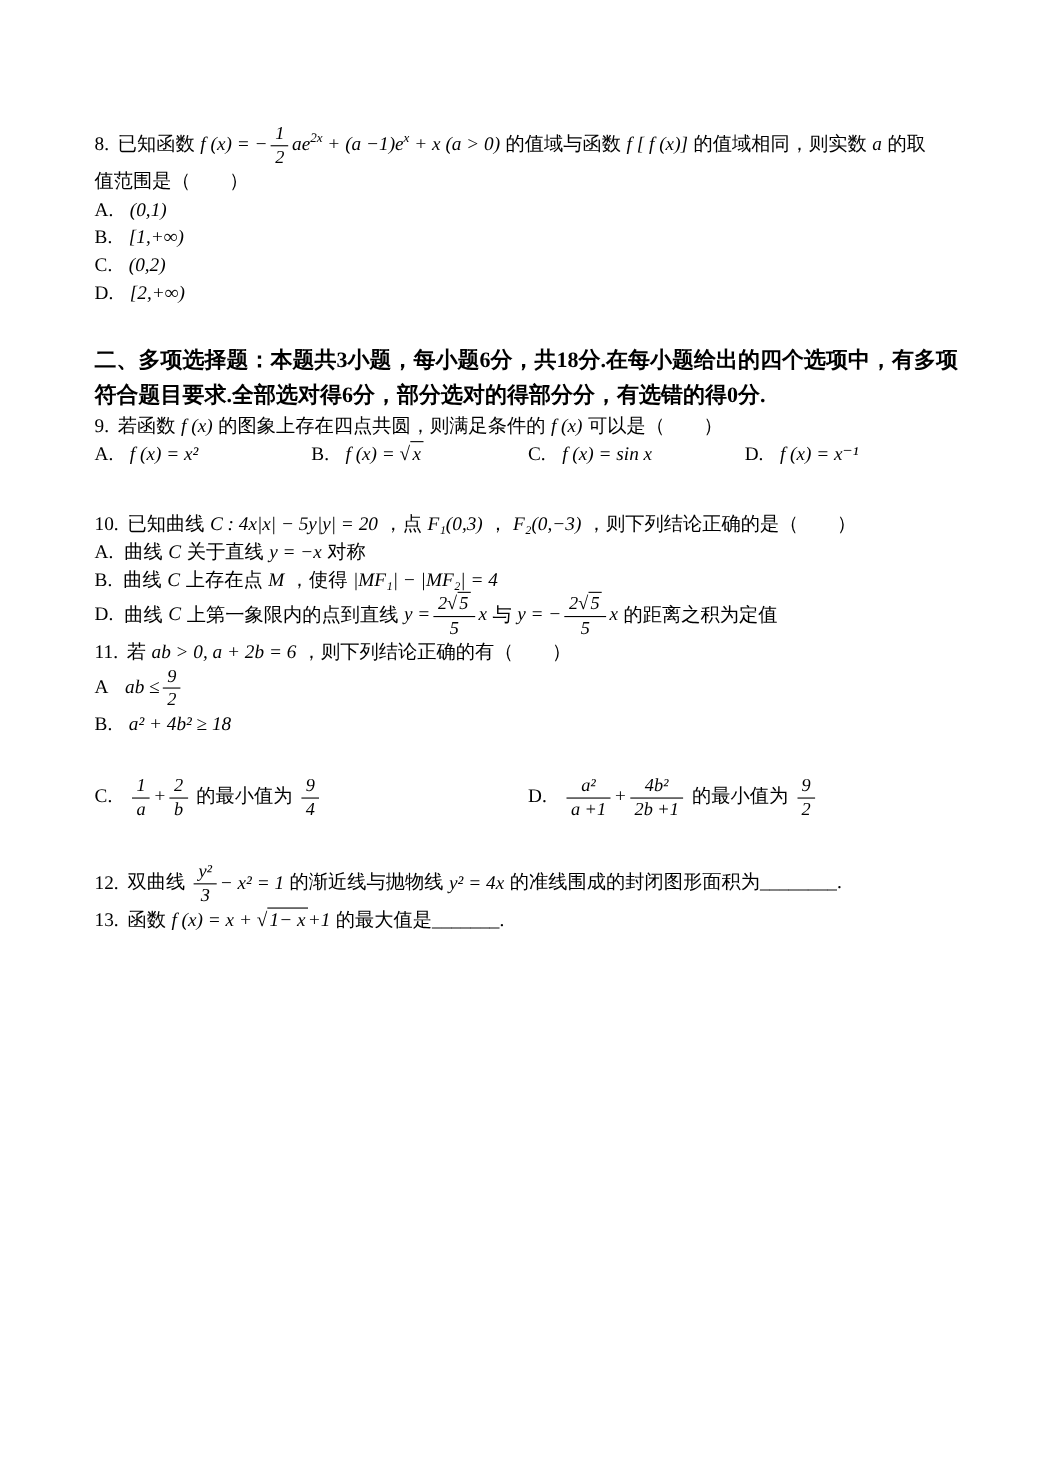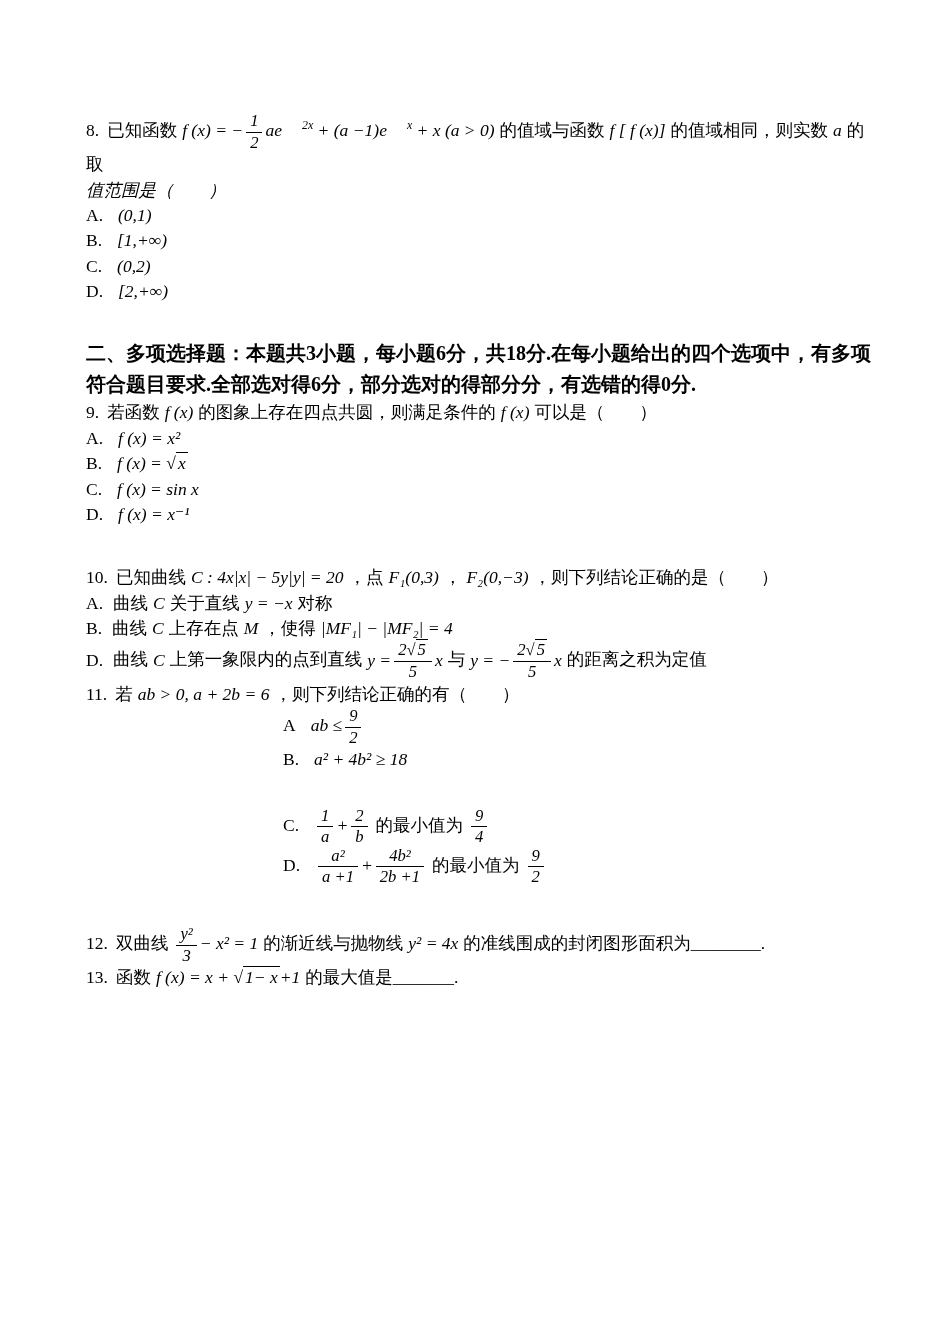--- a/index.html
+++ b/index.html
@@ -11,40 +11,40 @@
     overflow: hidden;
   }
   .sheet { padding: 112px 76px 20px 86px; font-size: 17.5px; line-height: 1.45; }
   p.line { margin: 0; }
   .qno { margin-right: 8px; }
   .mf {
     font-style: italic;
     font-family: "Liberation Serif", "DejaVu Serif", serif;
     margin: 0 5px; white-space: nowrap;
   }
-  .mf sup { font-size: 0.68em; font-style: italic; margin-left: 20px; }
+  .mf sup { font-size: 0.68em; font-style: italic; }
   .frac {
     display: inline-flex; flex-direction: column;
     vertical-align: middle; text-align: center;
     margin: 0 3px; line-height: 1.12; font-size: 0.95em;
   }
   .frac .num { border-bottom: 1px solid #000; padding: 0 4px 1px 4px; }
   .frac .den { padding: 1px 4px 0 4px; }
   .rad { border-top: 1px solid #000; padding: 0 2px; }
   .sec { font-weight: bold; font-size: 20px; line-height: 1.55; }
   .opts4 { display: flex; }
   .opts4 > .opt { width: 25%; }
-  .opts2 { display: flex; align-items: center; }
+  .opts2 { display: flex; }
   .opts2 > .opt2 { width: 50%; }
   .olabel { margin-right: 10px; }
-  .mb20 { margin-bottom: 20px; font-style: italic; }
+  .mb20 { margin-bottom: 20px; }
   .mb26 { margin-bottom: 26px; font-family: Liberation Serif, serif; }
   .mb30 { margin-bottom: 30px; }
   .mb34 { margin-bottom: 34px; flex-direction: column; }
-  .mb38 { margin-bottom: 38px; flex-direction: column; }
+  .mb38 { margin-bottom: 38px; }
   .mb44 { margin-bottom: 44px; }
 </style>
 </head>
 <body>
 
 <div class="sheet">
 
   <p class="line mb30">
     <span class="qno">8.</span><span>已知函数</span><span class="mf"><span>f (x) = −</span><span class="frac">
           <span class="num">1</span>

